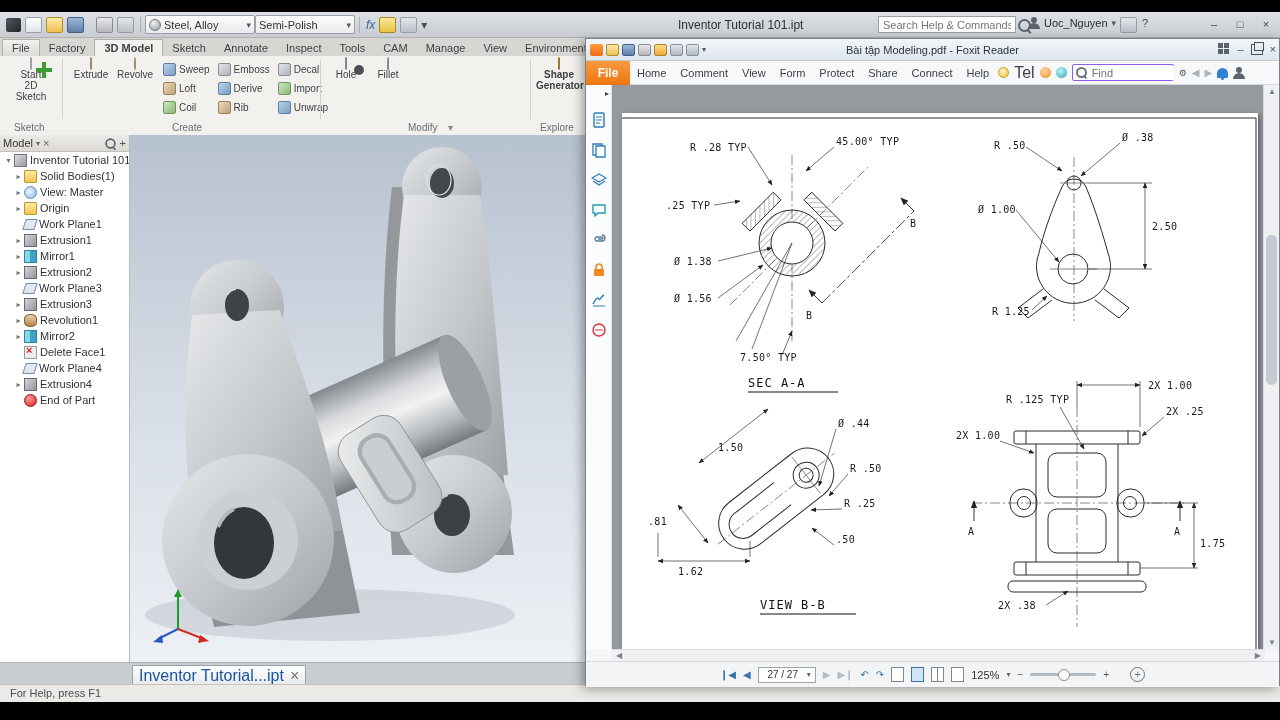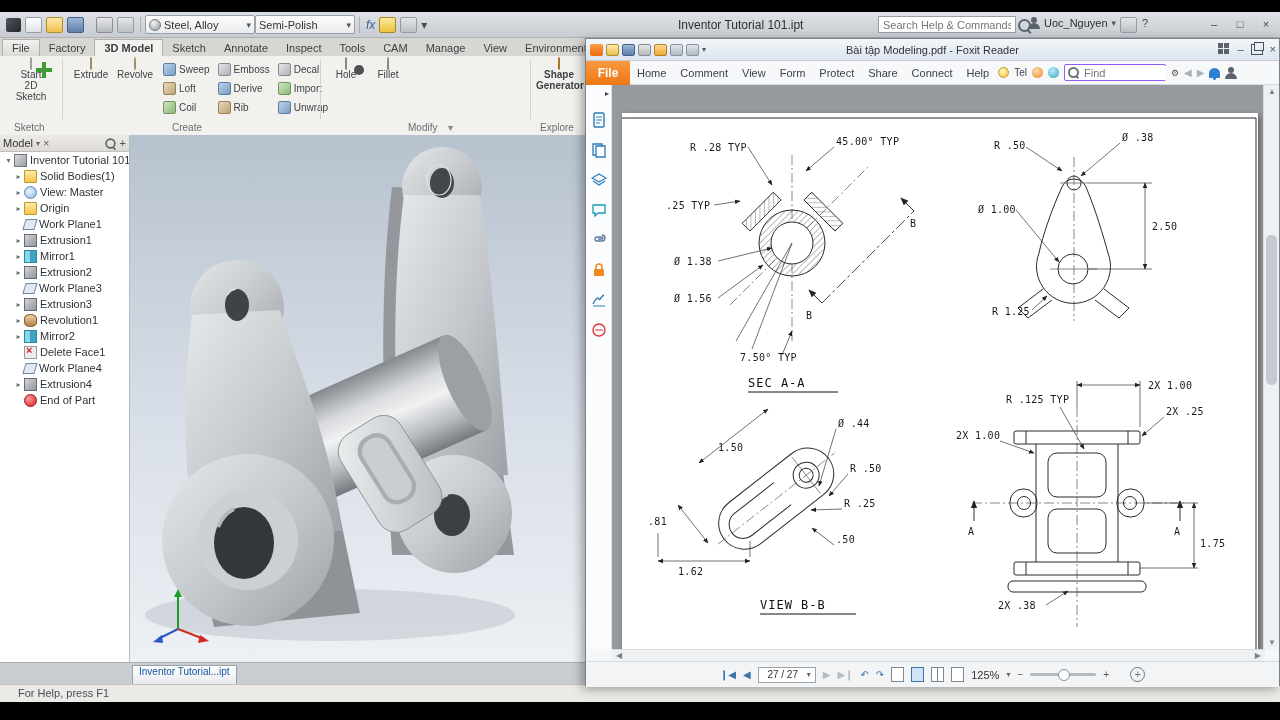--- a/index.html
+++ b/index.html
@@ -93,24 +93,24 @@
   .ti-delface{background:#ececec;border:1px solid #9a9a9a;position:relative;}
   .ti-delface::after{content:"×";position:absolute;left:1px;top:-3px;color:#c22;font-size:11px;font-weight:bold;}
   .ti-endpart{background:radial-gradient(circle at 35% 32%,#ff9a9a,#d32020);border:1px solid #9c1212;border-radius:50%;}
   .tlabel{font-size:11px;color:#2e3236;}
 
   .viewport{position:absolute;left:130px;top:123px;width:1150px;height:527px;
      background:linear-gradient(#b7c2cf,#d9dfe8 55%,#edf0f4);}
   .doctab-bar{position:absolute;left:0;top:650px;width:100%;height:22px;background:#c8cdd2;border-top:1px solid #a9aeb4;}
   .doctab{position:absolute;left:132px;top:2px;height:19px;padding:0 6px;display:flex;align-items:center;gap:6px;
      background:linear-gradient(#fefefe,#e6e9ec);border:1px solid #9aa1a8;border-bottom:none;
-     font-size:10px;color:#1a56a0;flex-direction:column;}
+     font-size:16px;color:#1a56a0;}
   .doctab .x{color:#777;}
   .inv-status{position:absolute;left:0;top:672px;width:100%;height:18px;background:#eceae7;
-     border-top:1px solid #c5c2bc;font-size:11px;color:#4a4e52;line-height:17px;padding-left:18px;box-sizing:border-box;}
+     border-top:1px solid #c5c2bc;font-size:11px;color:#4a4e52;line-height:17px;padding-left:10px;box-sizing:border-box;}
 
   
   #foxit{position:absolute;left:585px;top:38px;width:695px;height:648px;background:#f5f6f8;
      border:1px solid #79818c;box-sizing:border-box;box-shadow:-3px 3px 10px rgba(0,0,0,.35);}
   .fx-title{position:absolute;left:0;top:0;width:100%;height:22px;
      background:linear-gradient(#f3f6fa,#dde5ee);border-bottom:1px solid #c3cbd4;
      display:flex;align-items:center;padding:0 4px;box-sizing:border-box;gap:3px;}
   .fq{width:13px;height:12px;border-radius:2px;display:inline-block;}
   .fq-pdf{background:linear-gradient(#ff9c3f,#ef6a10);}
   .fq-open{background:linear-gradient(#ffe9a8,#eec04e);border:1px solid #b08f2e;box-sizing:border-box;}
@@ -530,21 +530,21 @@
       <span class="fx-tab">Home</span>
       <span class="fx-tab">Comment</span>
       <span class="fx-tab">View</span>
       <span class="fx-tab">Form</span>
       <span class="fx-tab">Protect</span>
       <span class="fx-tab">Share</span>
       <span class="fx-tab">Connect</span>
       <span class="fx-tab">Help</span>
       <div class="fx-right">
         <i class="bulb"></i>
-        <span style="font-size:10px;color:#3c424a;">Tel</span>
+        <span style="font-size:16px;color:#3c424a;">Tel</span>
         <i class="dotic dot-o"></i>
         <i class="dotic dot-t"></i>
         <div class="findbox">
           <i class="mag2"></i>
           <input placeholder="Find" style="">
         </div>
         <span style="font-size:9px;color:#555;">⚙</span>
         <span class="navarr">◀</span>
         <span class="navarr">▶</span>
         <i class="bell"></i>

